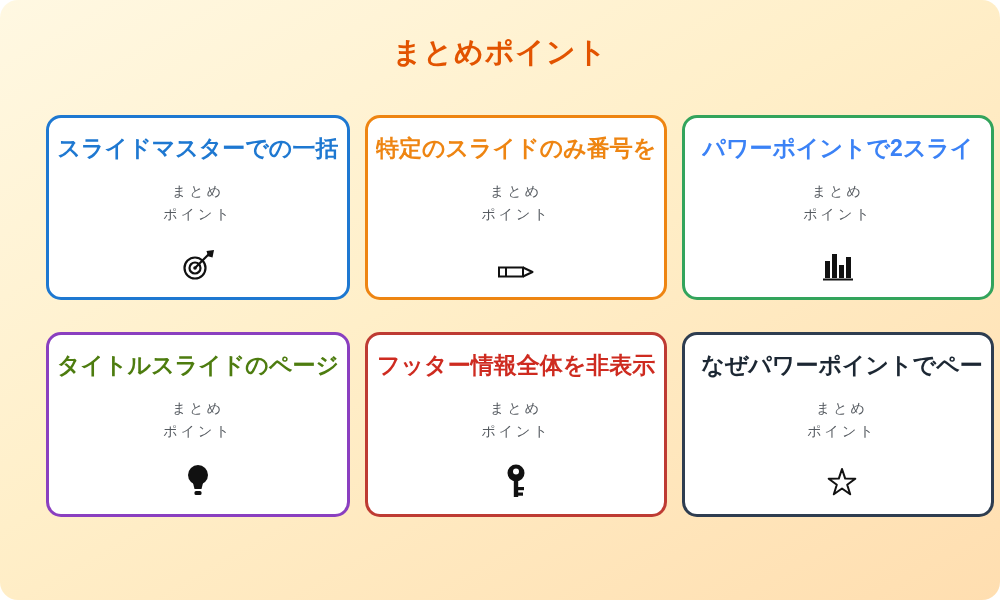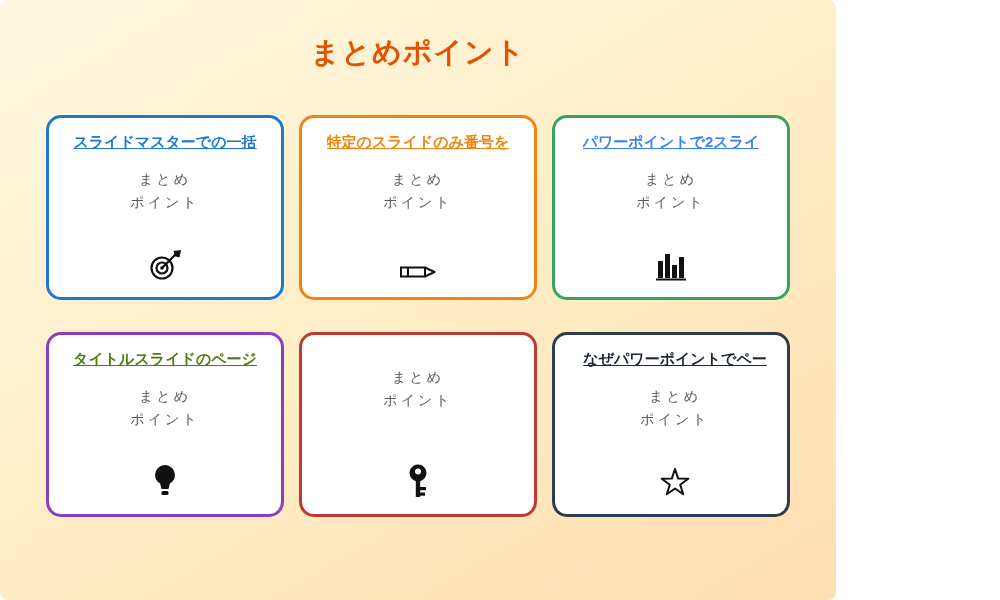--- a/index.html
+++ b/index.html
@@ -3,22 +3,22 @@
 <meta charset="utf-8">
 <style>
   * { box-sizing: border-box; }
   html, body { margin: 0; padding: 0; }
   body {
     width: 1000px; height: 600px;
     font-family: "Liberation Sans", "DejaVu Sans", sans-serif;
     background: #ffffff;
   }
   .canvas {
-    width: 836px; height: 600px;
-    border-radius: 8px;
+    width: 1000px; height: 600px;
+    border-radius: 18px;
     background: linear-gradient(150deg, #FFF8E2 0%, #FFEFC9 45%, #FFDEB0 100%);
     overflow: hidden;
   }
   .page-title {
     margin: 0;
     padding-top: 33px;
     text-align: center;
     font-size: 29px;
     font-weight: bold;
     letter-spacing: 1px;
@@ -34,26 +34,25 @@
     background: #ffffff;
     border: 3px solid #888;
     border-radius: 15px;
     height: 185px;
     display: flex;
     flex-direction: column;
     align-items: center;
     padding: 15px 8px 16px 8px;
   }
   .card-title {
-    font-size: 15px;
+    font-size: 23px;
     font-weight: bold;
     white-space: nowrap;
     max-width: 100%;
     overflow: hidden;
-    text-decoration: underline;
   }
   .card-body {
     margin-top: 16px;
     text-align: center;
     color: #565B61;
     font-size: 14px;
     letter-spacing: 3px;
     line-height: 1.65;
   }
   .card-icon {
@@ -132,20 +131,21 @@
       <div class="card-icon">
         <svg width="24" height="34" viewBox="0 0 24 34">
           <circle cx="12" cy="11" r="10" fill="#111"></circle>
           <path d="M7 19 L17 19 L15.5 25 L8.5 25 Z" fill="#111"></path>
           <rect x="8.5" y="27" width="7" height="4" rx="1.5" fill="#111"></rect>
         </svg>
       </div>
     </div>
 
     <div class="card" style="border-color: rgb(190, 59, 51);">
+      <div class="card-title" style="color: rgb(206, 43, 32);">フッター情報全体を非表示</div>
       <div class="card-body">
         <div>まとめ</div>
         <div>ポイント</div>
       </div>
       <div class="card-icon">
         <svg width="24" height="34" viewBox="0 0 24 34">
           <circle cx="12" cy="9" r="8.5" fill="#111"></circle>
           <circle cx="12" cy="7.5" r="3" fill="#fff"></circle>
           <rect x="9.8" y="16" width="4.4" height="17" fill="#111"></rect>
           <rect x="14" y="23" width="6" height="3.2" fill="#111"></rect>

